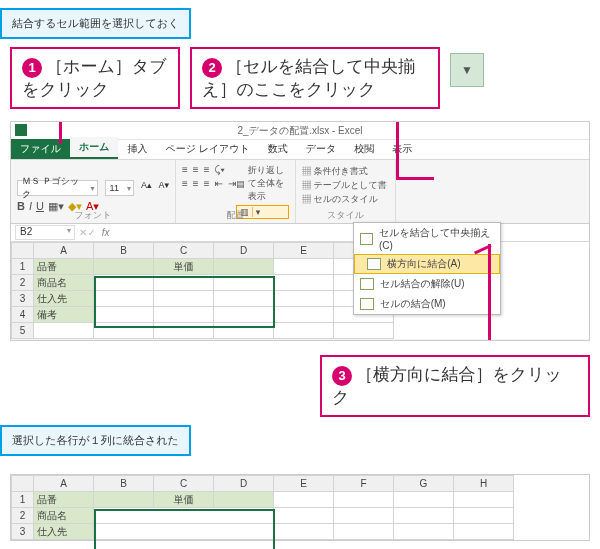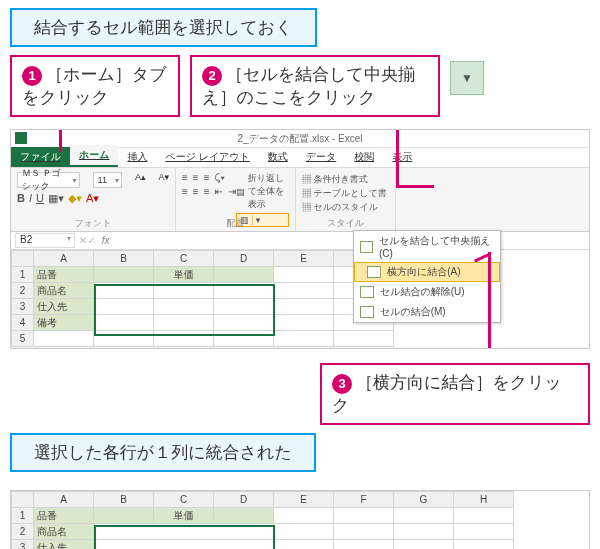--- a/index.html
+++ b/index.html
@@ -7,24 +7,24 @@
     margin: 0;
     width: 600px;
     font-family: "Meiryo", "MS PGothic", sans-serif;
     background: #fff;
     font-size: 12px;
     color: #333;
   }
   .callout-blue {
     border: 2px solid #00a0e9;
     background: #eaf6fd;
-    padding: 6px 22px;
-    font-size: 17px;
+    padding: 6px 10px;
+    font-size: 11px;
     display: inline-block;
-    margin: 8px 10px;
+    margin: 8px 0;
   }
   .row-callouts {
     display: flex;
     align-items: flex-start;
     gap: 10px;
     margin: 0 10px;
   }
   .callout-red {
     border: 2px solid #d6006c;
     background: #fff;
@@ -78,21 +78,20 @@
     width: 12px; height: 12px;
     background: #207245;
   }
   .ribbon-tabs {
     display: flex;
     align-items: flex-end;
     height: 20px;
     background: #fff;
     border-bottom: 1px solid #d9d9d9;
     font-size: 10px;
-    text-decoration: underline;
   }
   .ribbon-tabs .tab {
     padding: 3px 9px;
     color: #333;
   }
   .ribbon-tabs .tab.file {
     background: #1a7243;
     color: #fff;
   }
   .ribbon-tabs .tab.active {
@@ -134,22 +133,22 @@
     content: "";
     position: absolute;
     top: 2px; left: 5px;
     width: 16px; height: 20px;
     background: #fff;
     border: 1px solid #cb9a5a;
   }
   .font-group { width: 165px; }
   .font-select {
     display: flex;
-    gap: 13px;
-    margin-top: 2px;
+    gap: 7px;
+    margin-top: 18px;
   }
   .font-select .sel {
     border: 1px solid #ccc;
     background: #fff;
     height: 16px;
     font-size: 9px;
     padding: 0 14px 0 4px;
     position: relative;
     display: inline-flex;
     align-items: center;

